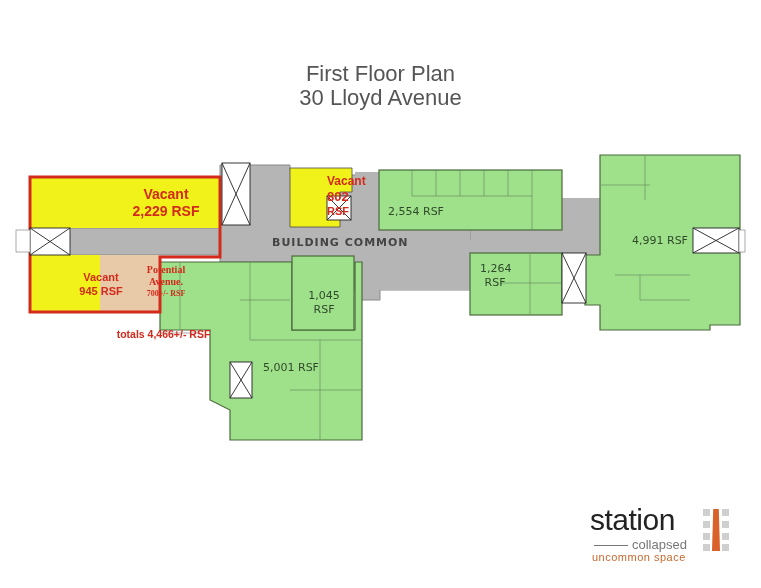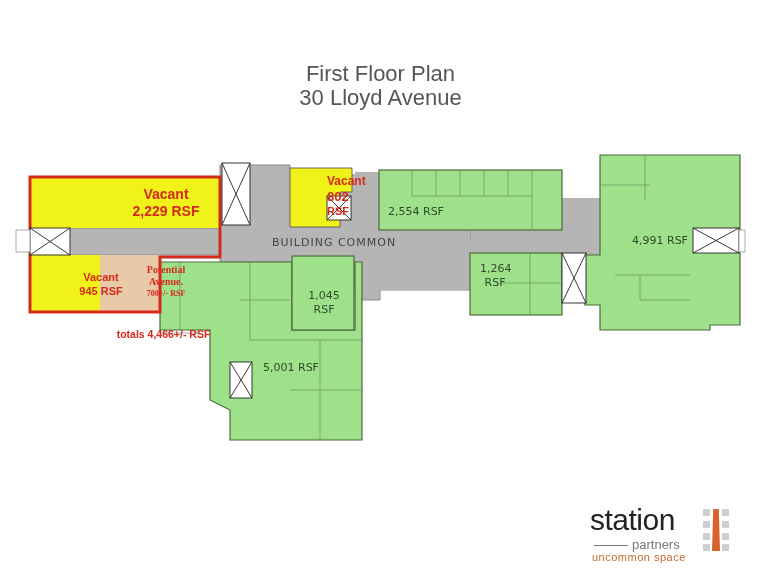--- a/index.html
+++ b/index.html
@@ -4,21 +4,21 @@
 <style>
   html, body { margin:0; padding:0; background:#ffffff; }
   body { width:761px; height:588px; position:relative; overflow:hidden; font-family:"Liberation Sans", sans-serif; }
   .title { position:absolute; left:0; width:761px; text-align:center; color:#555; font-size:22px; line-height:24px; }
   #t1 { top:62px; }
   #t2 { top:86px; }
   svg.plan { position:absolute; left:0; top:0; }
   .lbl { position:absolute; text-align:center; white-space:nowrap; }
   .green-lbl { color:#2f4a2a; font-family:"DejaVu Sans", sans-serif; font-size:11px; line-height:14px; }
   .red-lbl { color:#d42a1c; font-weight:bold; font-family:"Liberation Sans", sans-serif;padding-left:36px; }
-  .gray-lbl { color:#444; font-family:"DejaVu Sans", sans-serif; font-size:11px; letter-spacing:1px; }
+  .gray-lbl { color:#444; font-family:"DejaVu Sans", sans-serif; font-size:11px; letter-spacing:1px;font-weight:bold; }
   .logo { position:absolute; left:590px; top:505px; width:140px; height:60px; }
   .logo .word { position:absolute; left:0; top:0; font-size:30px; color:#222; letter-spacing:-0.5px; line-height:30px; }
   .logo .partners { position:absolute; left:42px; top:33px; font-size:13px; color:#777; line-height:13px; }
   .logo .line { position:absolute; left:4px; top:40px; width:34px; border-top:1px solid #777; }
   .logo .tag { position:absolute; left:2px; top:46px; font-size:11px; color:#c5692f; letter-spacing:0.5px; line-height:12px; }
   .logo .mark { position:absolute; left:113px; top:4px; width:26px; height:42px; }
   .sq { position:absolute; width:7px; height:7px; background:#cfcfcf; }
 </style>
 </head>
 <body>
@@ -159,21 +159,21 @@
 
 <div class="lbl green-lbl" style="left:632px;top:234px;">4,991 RSF</div>
 
 <div class="lbl red-lbl" style="left:40px;top:327px;width:175px;font-size:10.5px;line-height:14px;">
   <div>totals 4,466+/- RSF</div>
 </div>
 
 <div class="logo">
   <div class="word">station</div>
   <div class="line"></div>
-  <div class="partners">partners</div>
+  <div class="partners">collapsed</div>
   <div class="tag">uncommon space</div>
   <div class="mark">
     <div class="sq" style="left:0;top:0;"></div>
       <div class="sq" style="left:19px;top:0;"></div>
     <div class="sq" style="left:0;top:12px;"></div>
       <div class="sq" style="left:19px;top:12px;"></div>
     <div class="sq" style="left:0;top:24px;"></div>
       <div class="sq" style="left:19px;top:24px;"></div>
     <div class="sq" style="left:0;top:35px;"></div>
       <div class="sq" style="left:19px;top:35px;"></div>

